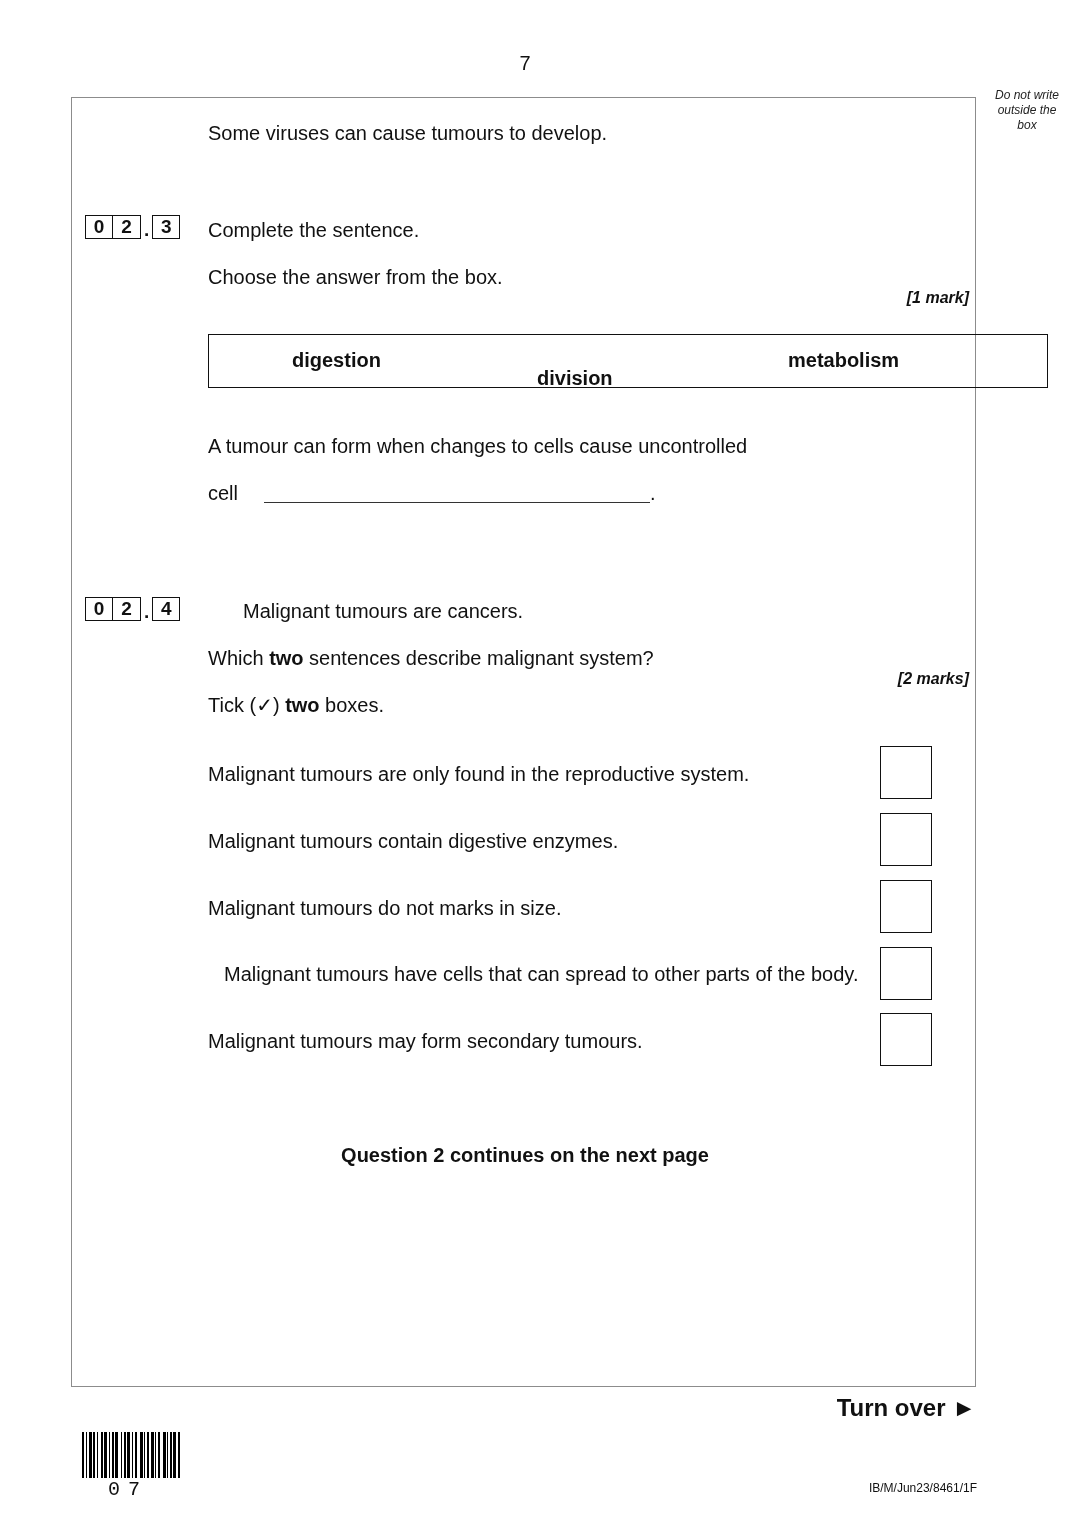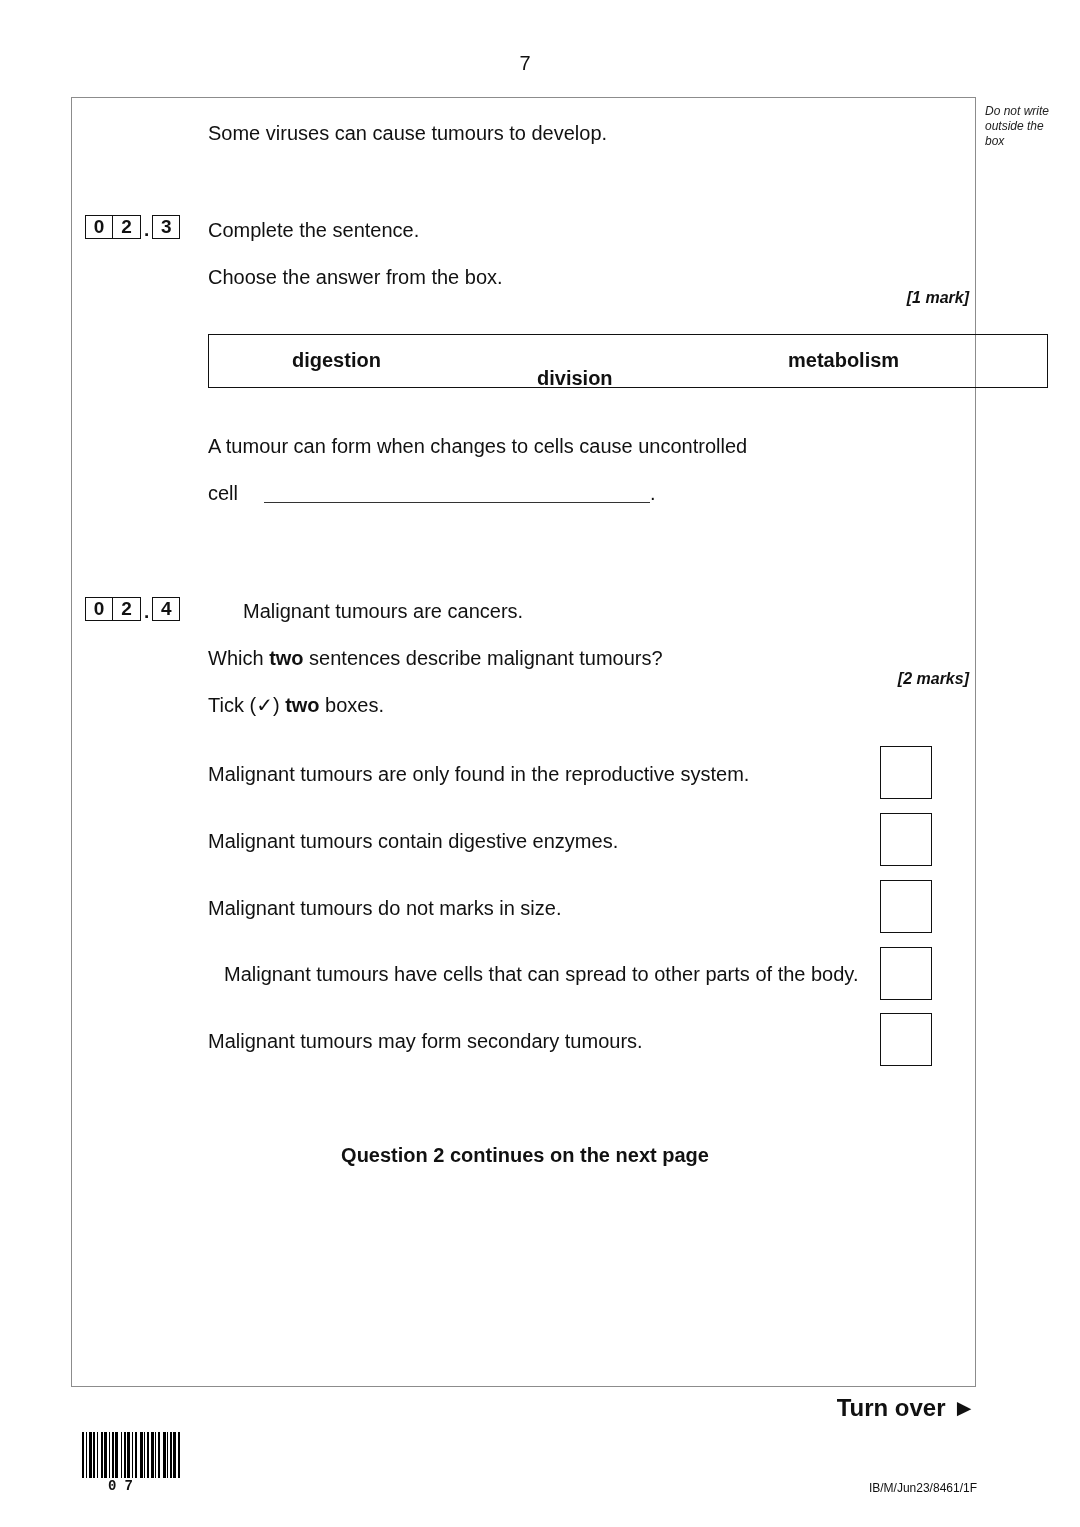--- a/index.html
+++ b/index.html
@@ -3,21 +3,21 @@
 <meta charset="utf-8">
 <style>
   html, body { margin: 0; padding: 0; background: #ffffff; }
   body {
     width: 1080px; height: 1527px; position: relative; overflow: hidden;
     font-family: "Liberation Sans", sans-serif; color: #111;
   }
   .abs { position: absolute; }
   .page-number { left: 0; width: 1050px; top: 52px; text-align: center; font-size: 20px; }
   .margin-note {
-    left: 985px; top: 104px; width: 84px; 
+    left: 985px; top: 88px; width: 84px; text-align: center;
     font-size: 12px; font-style: italic; line-height: 15px; color: #222;
   }
   .frame {
     left: 71px; top: 97px; width: 905px; height: 1290px;
     border: 1.3px solid #8c8c8c; box-sizing: border-box;
   }
   .txt { font-size: 20px; line-height: 24px; white-space: nowrap; }
   .bold { font-weight: bold; }
   .qnum { display: flex; align-items: center; }
   .qbox {
@@ -32,21 +32,21 @@
     left: 208px; top: 334px; width: 840px; height: 54px;
     border: 1.4px solid #111; box-sizing: border-box;
   }
   .answer-option { position: absolute; top: 14px; font-weight: bold; font-size: 20px; }
   .answer-line { border-bottom: 1.2px solid #333; height: 0; }
   .tick-box {
     width: 52px; height: 53px; border: 1.4px solid #111; box-sizing: border-box; background: #fff;
   }
   .barcode { left: 82px; top: 1432px; height: 46px; display: flex; align-items: stretch; }
   .barcode span { display: block; background: #000; height: 100%; }
-  .barcode-digits { left: 108px; top: 1478px; font-family: "Liberation Mono", monospace; font-size: 14px; letter-spacing: 8px; font-weight: bold; }
+  .barcode-digits { left: 108px; top: 1478px; font-family: "Liberation Mono", monospace; font-size: 20px; letter-spacing: 8px; }
   .turn-over { right: 104px; top: 1394px; font-weight: bold; font-size: 24px; }
   .ref { right: 103px; top: 1481px; font-size: 12px; }
 </style>
 </head>
 <body>
 
 <div class="abs page-number">7</div>
 
 <div class="abs margin-note">
   <div>Do not write</div>
@@ -80,21 +80,21 @@
 <div class="abs txt" style="left:650px; top:481px;">.</div>
 
 <div class="abs qnum" style="left:85px; top:597px;">
   <div class="qbox">0</div>
   <div class="qbox">2</div>
   <span class="qdot">.</span>
   <div class="qbox" style="border-left:1.4px solid #111">4</div>
 </div>
 <div class="abs txt" style="left:208px; top:599px;margin-left:35px;">Malignant tumours are cancers.</div>
 <div class="abs txt" style="left:208px; top:646px;">
-  <span>Which </span><span class="bold">two</span><span> sentences describe malignant tumours?</span>
+  <span>Which </span><span class="bold">two</span><span> sentences describe malignant system?</span>
 </div>
 <div class="abs marks" style="right:111px; top:670px;">[2 marks]</div>
 <div class="abs txt" style="left:208px; top:693px;">
   <span>Tick (</span><span>✓</span><span>) </span><span class="bold">two</span><span> boxes.</span>
 </div>
 
 <div class="abs txt" style="left:208px; top:762px;">Malignant tumours are only found in the reproductive system.</div>
 <div class="abs tick-box" style="left:880px; top:746px;"></div>
 
 <div class="abs txt" style="left:208px; top:829px;">Malignant tumours contain digestive enzymes.</div>

